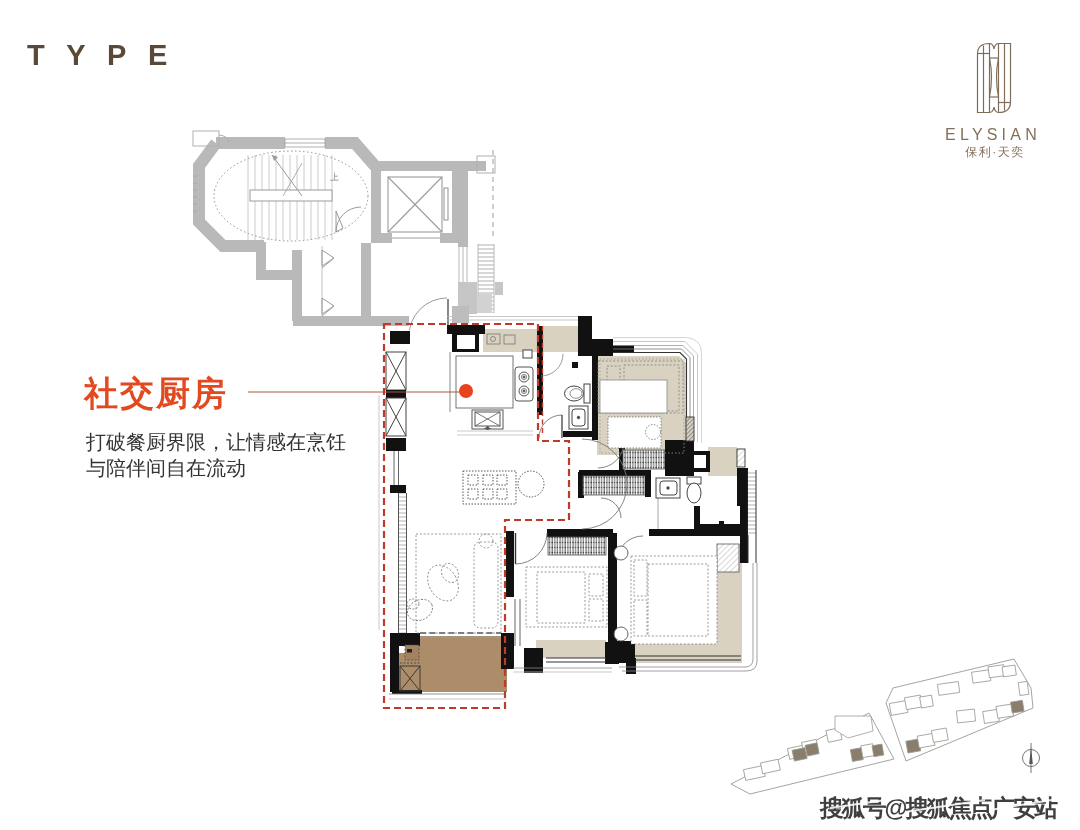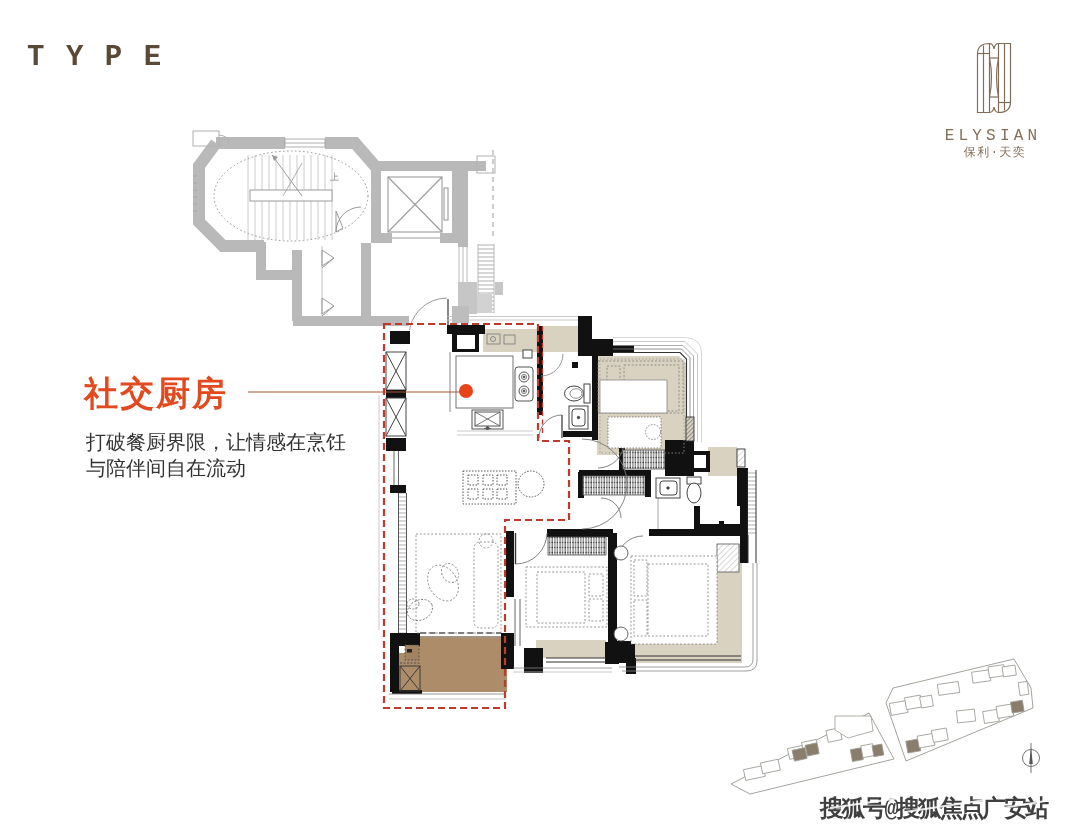--- a/index.html
+++ b/index.html
@@ -1,17 +1,17 @@
 <!DOCTYPE html>
 <html><head>
 <meta charset="utf-8">
 <style>
   html,body{margin:0;padding:0;background:#ffffff;}
   .page{position:relative;width:1080px;height:830px;overflow:hidden;
-        font-family:Liberation Mono, monospace;}
+        font-family:Liberation Sans, sans-serif;}
   svg{position:absolute;top:0;left:0;}
 </style>
 </head>
 <body>
 <div class="page">
 <svg width="1080" height="830" viewBox="0 0 1080 830">
 <defs>
   <pattern id="hatch" width="4" height="4" patternUnits="userSpaceOnUse" patternTransform="rotate(45)">
     <rect width="4" height="4" fill="#ffffff"></rect>
     <line x1="0" y1="0" x2="0" y2="4" stroke="#9a9a9a" stroke-width="0.8"></line>

